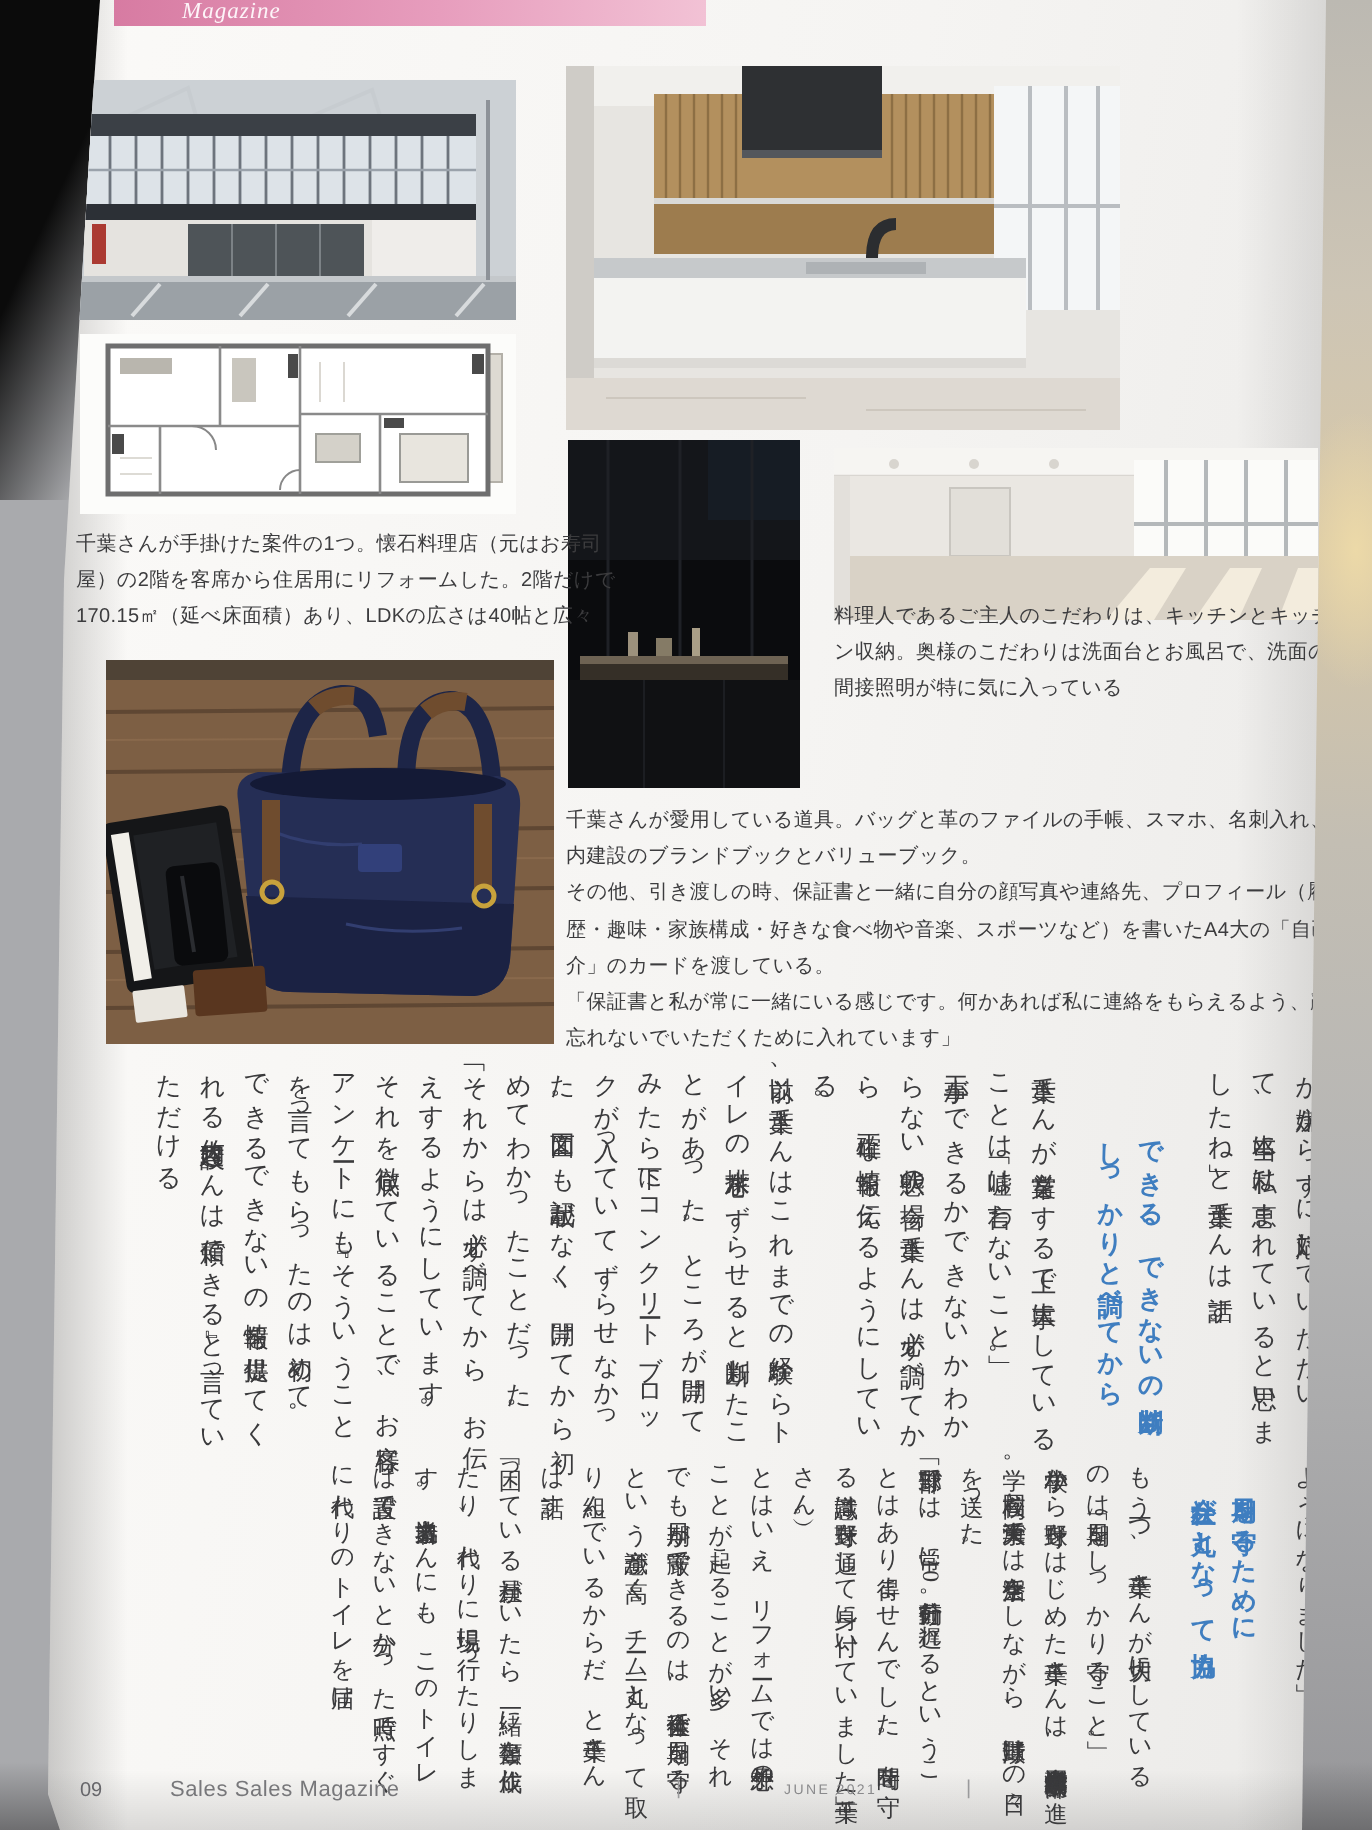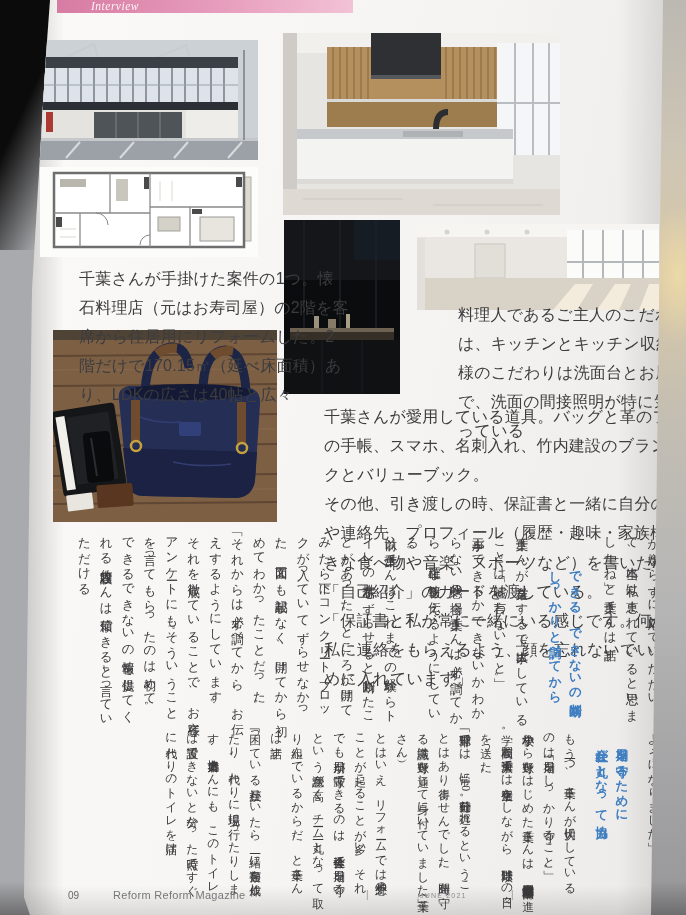--- a/index.html
+++ b/index.html
@@ -27,34 +27,34 @@
   .edge-b{position:absolute;left:0;top:885px;width:100%;height:30px;
           background:linear-gradient(180deg,rgba(0,0,0,0),rgba(0,0,0,.12));}
   
   .tag{position:absolute;left:57px;top:0;width:296px;height:13px;
        background:linear-gradient(90deg,#d77ba2 0%,#e79dbd 55%,#f2c2d5 100%);}
   .tag span{display:block;padding-left:34px;font-family:"Liberation Serif","DejaVu Serif",serif;
             font-style:italic;font-size:11.5px;line-height:13px;color:#fdf4f8;letter-spacing:.5px;}
   
   .ph{position:absolute;display:block;}
   
-  .cap{position:absolute;font-size:16px;line-height:1.82;color:#3c3c3e;letter-spacing:.2px;text-align:left;margin-left:41px;}
+  .cap{position:absolute;font-size:10px;line-height:1.82;color:#3c3c3e;letter-spacing:.2px;text-align:left;}
   .cap p{margin:0;}
   
   .band{position:absolute;writing-mode:vertical-rl;text-orientation:mixed;
         font-family:"Liberation Serif","DejaVu Serif",serif;color:#3a3a3c;}
   .band .txt{white-space:pre-line;}
   .b1{left:30px;top:528px;width:634px;height:196px;font-size:12.5px;letter-spacing:1.1px;line-height:1.75;}
   .b2{left:30px;top:725px;width:634px;height:168px;font-size:11.8px;letter-spacing:.2px;line-height:1.78;}
   .hl{font-family:"Liberation Sans","DejaVu Sans",sans-serif;font-weight:700;color:#3f7ec0;
       font-size:12.5px;letter-spacing:.6px;line-height:1.62;white-space:pre-line;}
   .hl1{padding-block:0;padding-inline-start:34px;margin-block-start:13px;margin-block-end:13px;}
   .hl2{padding-inline-start:14px;margin-block-start:11px;margin-block-end:11px;}
   
-  .ft{position:absolute;color:#77777a;margin-left:28px;}
+  .ft{position:absolute;color:#77777a;}
   .ft-page{left:40px;top:890px;font-size:10px;color:#66666a;}
   .ft-title{left:85px;top:889px;font-size:11px;letter-spacing:.3px;}
   .ft-sep1{left:338px;top:889px;font-size:10px;color:#9a9a9c;}
   .ft-date{left:392px;top:892px;font-size:7px;letter-spacing:1.2px;color:#8a8a8c;}
   .ft-sep2{left:483px;top:889px;font-size:10px;color:#9a9a9c;}
 </style>
 </head>
 <body>
 
 <div id="shot">
@@ -64,21 +64,21 @@
   <div class="bg-right"></div>
   <div class="bg-glow"></div>
   <div class="bg-bottom"></div>
 
   <div class="page">
     <div class="edge-l"></div>
     <div class="edge-r"></div>
     <div class="edge-b"></div>
 
     <div class="tag">
-      <span>Interview</span>
+      <span>Magazine</span>
     </div>
 
     <svg class="ph" style="left:36px;top:40px;" width="222" height="120" viewBox="0 0 222 120">
       <rect width="222" height="120" fill="#ccd1d5"></rect>
       <path d="M28 18 L58 4 L62 18 Z" fill="none" stroke="#c7ccd0" stroke-width="2"></path>
       <path d="M120 18 L150 5 L154 18 Z" fill="none" stroke="#c7ccd0" stroke-width="2"></path>
       <rect x="6" y="22" width="196" height="80" fill="#eceae6"></rect>
       <rect x="6" y="17" width="196" height="11" fill="#3b4046"></rect>
       <rect x="6" y="28" width="196" height="34" fill="#dde3e8"></rect>
       <g stroke="#6d747d" stroke-width="1.4">
@@ -315,18 +315,18 @@
       <div class="hl hl2">期日を守るために
 会社が一丸となって協力</div>
       <div class="txt">もう一つ、千葉さんが大切にしているのは「期日をしっかり守ること」。
 小学校から野球をはじめた千葉さんは、東海大学付属第四高等学校中等部に進学。同高校と東海大学では寮生活をしながら、野球漬けの日々を送った。
 「野球部では、常に10分前行動。遅れるということはあり得ませんでした。時間を守る意識は野球を通して身に付いていました」（千葉さん）。
 とはいえ、リフォームでは予想外のことが起こることが多い。それでも期日が厳守できるのは、会社全体で期日を守るという意識が高く、チーム一丸となって取り組んでいるからだ、と千葉さんは話す。
 「困っている社員がいたら、一緒に書類を作成したり、代わりに現場に行ったりします。協力業者さんにも、このトイレは設置できないと分かった時点ですぐに代わりのトイレを届け</div>
     </div>
 
     <span class="ft ft-page">09</span>
-    <span class="ft ft-title">Reform Reform Magazine</span>
+    <span class="ft ft-title">Sales Sales Magazine</span>
     <span class="ft ft-sep1">|</span>
     <span class="ft ft-date">JUNE 2021</span>
     <span class="ft ft-sep2">|</span>
   </div>
 </div>
 
 </body></html>

